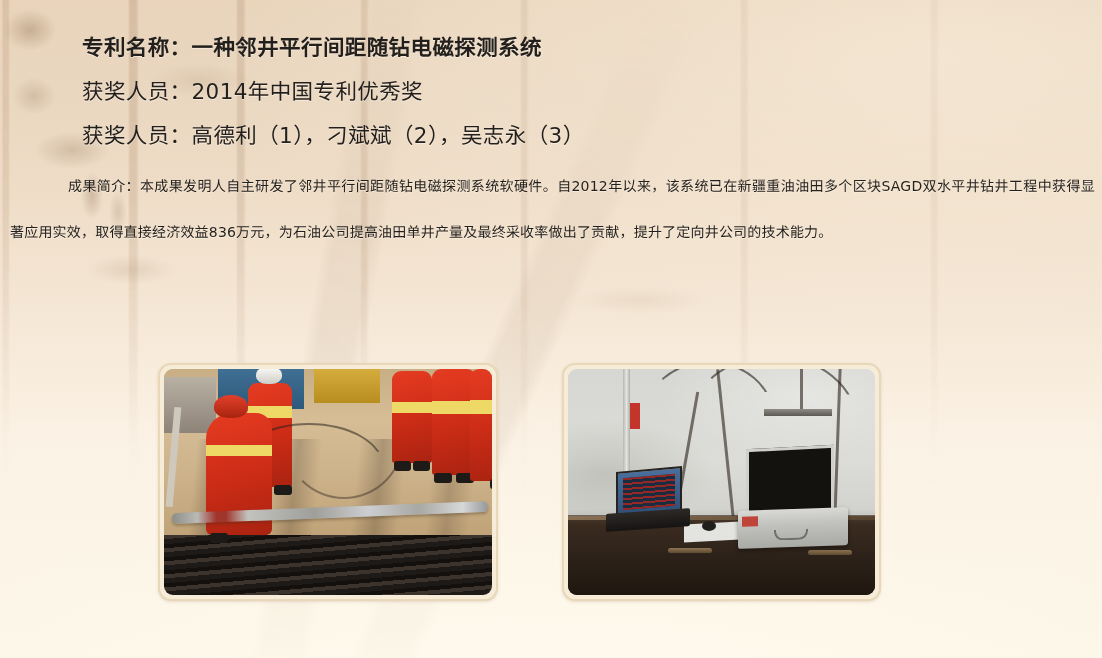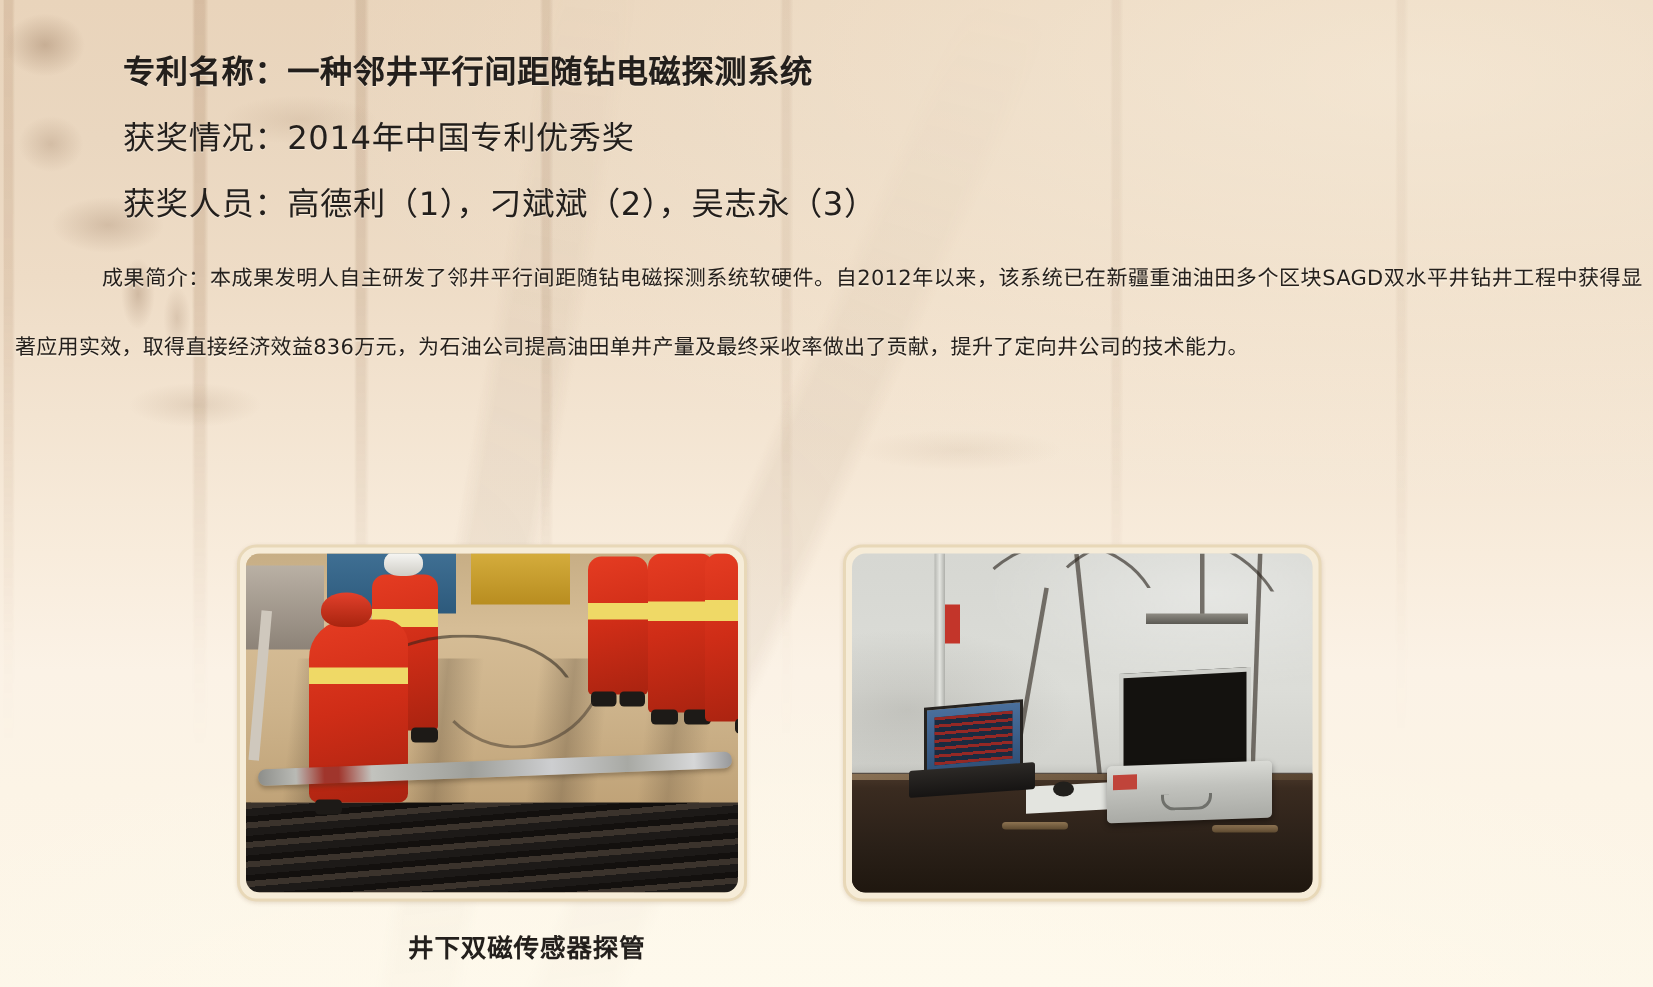--- a/index.html
+++ b/index.html
@@ -329,21 +329,21 @@
 <div id="slide">
 
   <div class="bg-layer bg-base"></div>
   <div class="bg-layer bg-streaks"></div>
   <div class="bg-layer bg-diag-a"></div>
   <div class="bg-layer bg-blobs"></div>
   <div class="bg-layer bg-vignette"></div>
 
   <div class="text-block">
     <div class="hdr-line bold hdr-1">专利名称：一种邻井平行间距随钻电磁探测系统</div>
-    <div class="hdr-line hdr-2">获奖情况：2014年中国专利优秀奖</div>
+    <div class="hdr-line hdr-2">获奖人员：2014年中国专利优秀奖</div>
     <div class="hdr-line hdr-3">获奖人员：高德利（1），刁斌斌（2），吴志永（3）</div>
     <div class="para">成果简介：本成果发明人自主研发了邻井平行间距随钻电磁探测系统软硬件。自2012年以来，该系统已在新疆重油油田多个区块SAGD双水平井钻井工程中获得显著应用实效，取得直接经济效益836万元，为石油公司提高油田单井产量及最终采收率做出了贡献，提升了定向井公司的技术能力。</div>
   </div>
 
   <div class="photo-frame" id="photo-1">
     <div class="photo-inner p1">
       <div class="p1-sand"></div>
       <div class="p1-eq-grey"></div>
       <div class="p1-eq-blue"></div>
       <div class="p1-eq-yellow"></div>
@@ -420,15 +420,14 @@
       </div>
       <div class="p2-lap-base"></div>
 
       <div class="p2-case">
         <div class="p2-case-label"></div>
         <div class="p2-case-handle"></div>
       </div>
     </div>
   </div>
 
-  <div class="caption" id="caption-1">井下双磁传感器探管</div>
 
 </div>
 
 </body></html>

